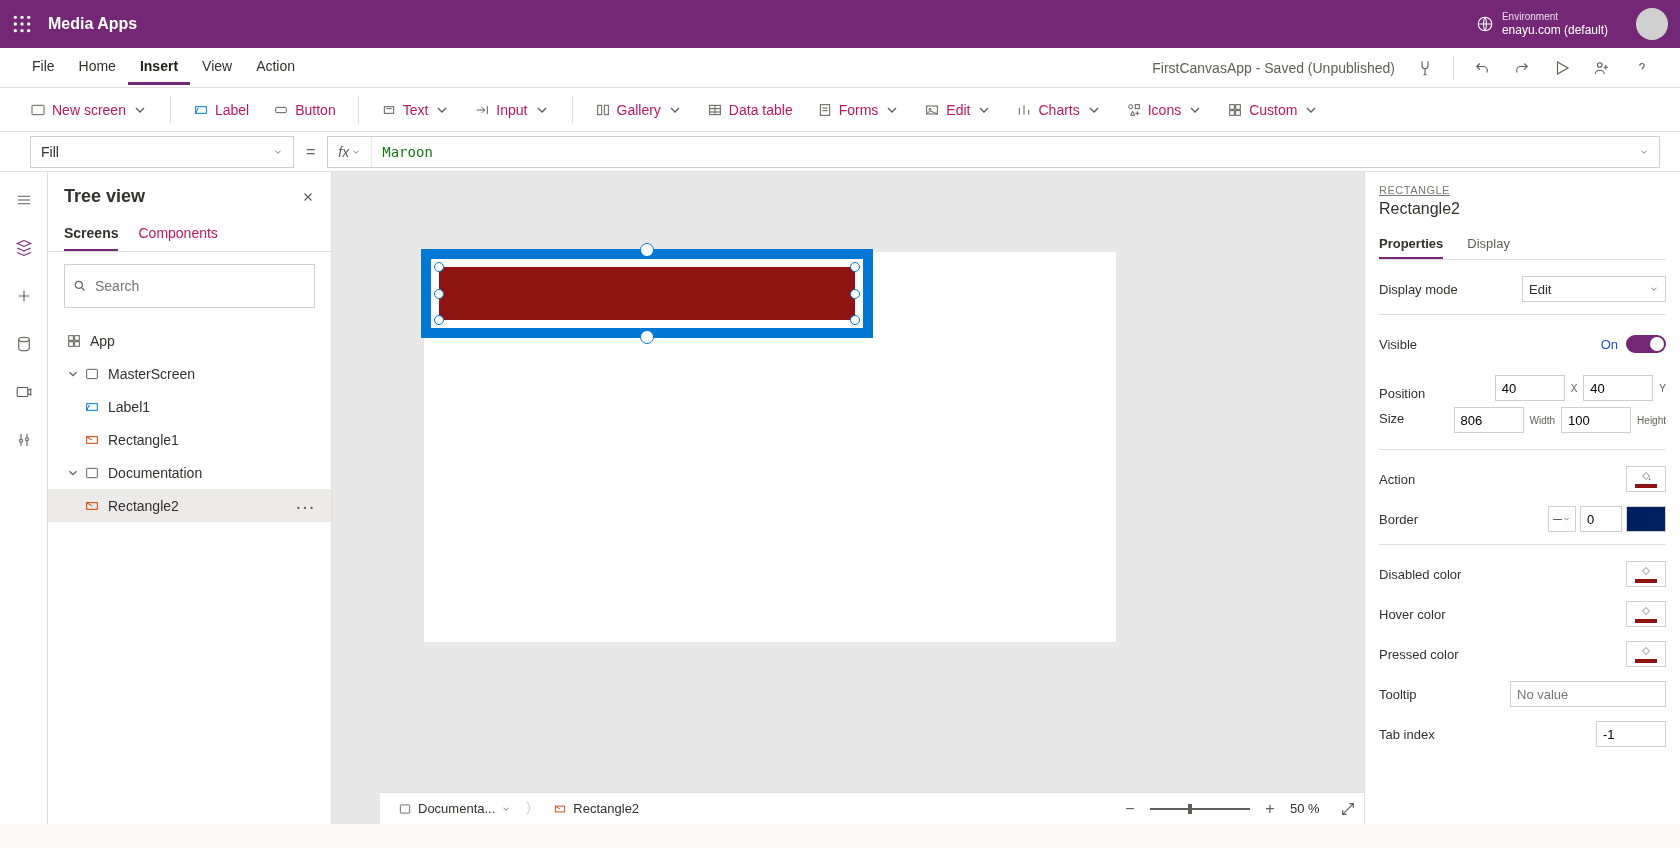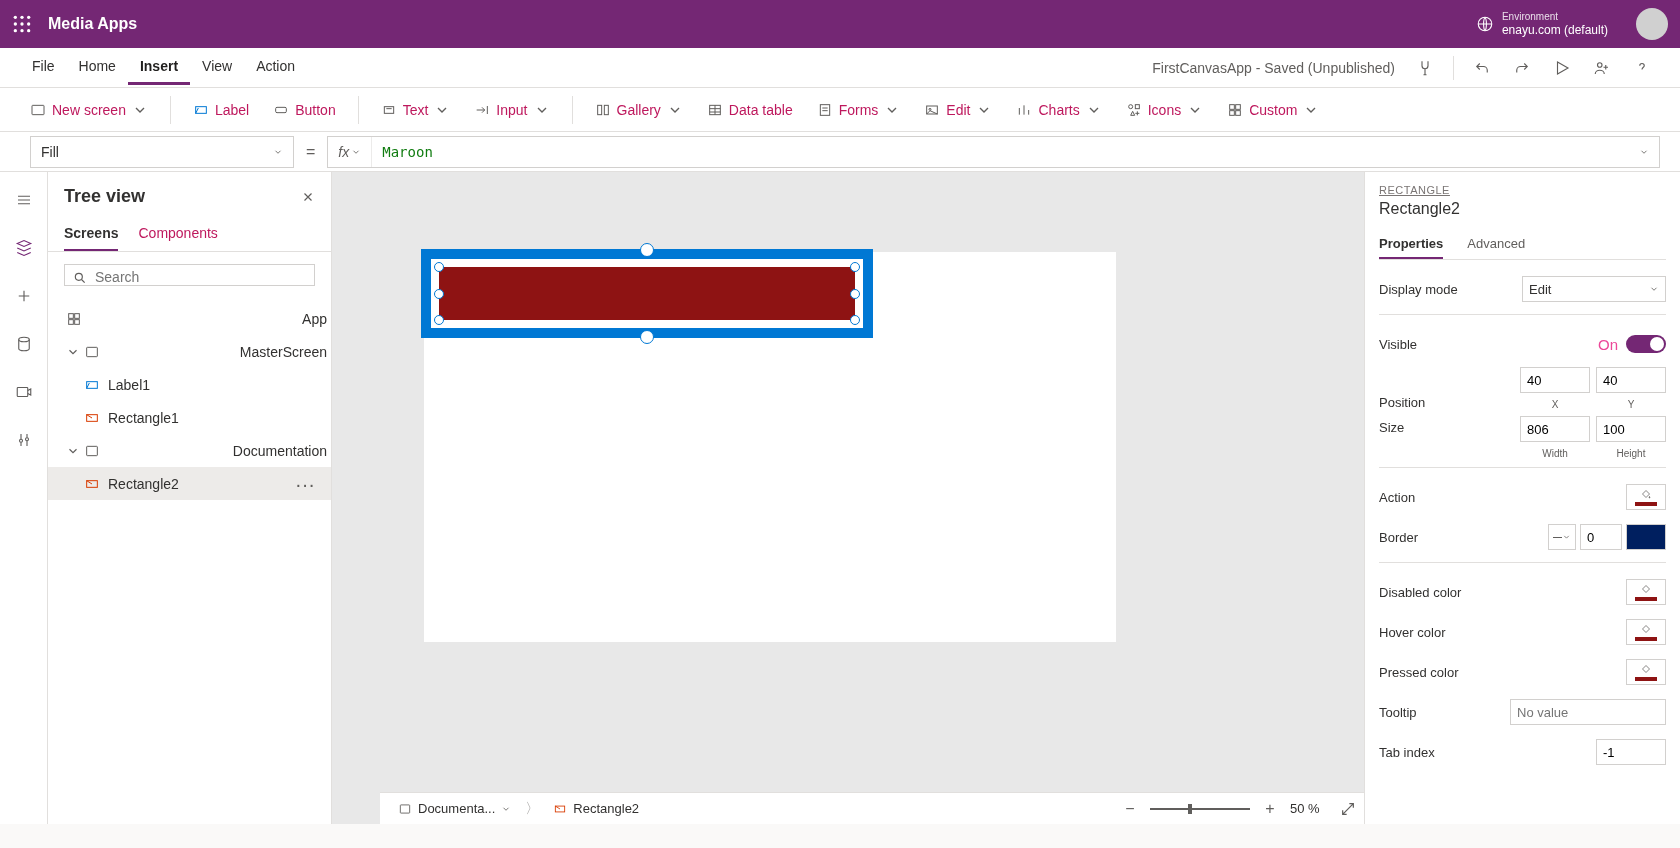--- a/index.html
+++ b/index.html
@@ -34,29 +34,29 @@
     .left-rail { width: 48px; background: #fff; border-right: 1px solid #e1dfdd; display: flex; flex-direction: column; align-items: center; padding-top: 16px; gap: 24px; }
     .rail-btn { width: 24px; height: 24px; display: flex; align-items: center; justify-content: center; cursor: pointer; }
     .rail-btn svg { width: 18px; height: 18px; stroke: #605e5c; fill: none; stroke-width: 1.5; }
     .rail-btn.active svg { stroke: #742774; }
     .tree-panel { width: 284px; background: #fff; border-right: 1px solid #e1dfdd; display: flex; flex-direction: column; }
     .tree-header { display: flex; align-items: center; justify-content: space-between; padding: 14px 16px 10px 16px; }
     .tree-title { font-size: 18px; font-weight: 600; }
     .tree-tabs { display: flex; padding: 0 16px; border-bottom: 1px solid #e1dfdd; }
     .tree-tab { padding: 8px 0; margin-right: 20px; cursor: pointer; border-bottom: 2px solid transparent; color: #be185d; }
     .tree-tab.active { border-bottom-color: #742774; color: #323130; font-weight: 600; }
-    .search-box { margin: 12px 16px; height: 22px; border: 1px solid #d2d0ce; display: flex; align-items: flex-end; padding: 0 8px; gap: 8px; }
+    .search-box { margin: 12px 16px; height: 44px; border: 1px solid #d2d0ce; display: flex; align-items: center; padding: 0 8px; gap: 8px; }
     .search-box input { border: none; outline: none; flex: 1; font-size: 14px; }
     .tree-list { flex: 1; padding-top: 4px; }
     .tree-item { display: flex; align-items: center; height: 33px; padding: 0 4px 0 8px; cursor: pointer; }
     .tree-item.selected { background: #edebe9; }
     .tree-item-label { flex: 1; }
     .tree-chevron { width: 14px; height: 14px; margin-right: 4px; flex-shrink:0; }
     .tree-icon { width: 16px; height: 16px; margin-right: 8px; flex-shrink:0; }
-    .indent-0 { padding-left: 18px; text-align: right; }
+    .indent-0 { padding-left: 18px; }
     .indent-2 { padding-left: 36px; }
     .tree-more { color: #605e5c; font-size: 20px; letter-spacing: 0px; padding-right: 12px; line-height: 0; }
     .canvas-area { flex: 1; background: #e8e8e8; position: relative; }
     .canvas-stage { position: absolute; left: 92px; top: 80px; width: 692px; height: 390px; background: #fff; }
     .selection-box { position: absolute; left: -3px; top: -3px; width: 452px; height: 89px; border: 10px solid #0078d4; }
     .selected-shape { margin: 8px; width:calc(100% - 16px); height:calc(100% - 16px); background: #8e1313; position: relative; }
     .handle { position: absolute; width: 10px; height: 10px; background: #fff; border: 1px solid #0078d4; border-radius: 50%; }
     .handle.tl { left: -5px; top: -5px; } .handle.tr { right: -5px; top: -5px; }
     .handle.bl { left: -5px; bottom: -5px; } .handle.br { right: -5px; bottom: -5px; }
     .handle.ml { left: -5px; top: calc(50% - 5px); } .handle.mr { right: -5px; top: calc(50% - 5px); }
@@ -67,26 +67,26 @@
     .props-heading { font-size: 11px; color: #7a7574; text-transform: uppercase; letter-spacing: 0.5px; text-decoration: underline; }
     .props-name { font-size: 16px; margin-top: 4px; margin-bottom: 12px; }
     .props-tabs { display: flex; border-bottom: 1px solid #e1dfdd; }
     .props-tab { padding: 6px 0; margin-right: 24px; font-size: 13px; cursor: pointer; border-bottom: 2px solid transparent; color:#605e5c;}
     .props-tab.active { border-bottom-color: #742774; font-weight: 600; color:#323130;}
     .prop-rows { padding-top: 12px; }
     .prop-row { display: flex; align-items: center; min-height: 34px; margin-bottom: 6px; }
     .prop-label { flex: 1; font-size: 13px; color: #323130; }
     .prop-input-sm { width: 70px; height: 26px; border: 1px solid #d2d0ce; padding: 0 6px; font-size: 13px; }
     .prop-input-md { width: 144px; height: 26px; border: 1px solid #d2d0ce; padding: 0 6px; font-size: 13px; display:flex; align-items:center; justify-content:space-between; }
-    .pair { display:flex; gap:6px; flex-direction: column; align-items:center; }
+    .pair { display:flex; gap:6px; align-items:center; }
     .pair-wrap { display: flex; gap: 6px; }
     .pair span.sub { font-size: 10px; color: #605e5c; }
     .toggle { width: 40px; height: 18px; background: #742774; border-radius: 9px; position: relative; margin-left:8px;}
     .toggle::after { content:""; position:absolute; right:2px; top:2px; width:14px; height:14px; background:#fff; border-radius:50%; }
-    .toggle-label { font-size:15px; color:#ec4899; }
+    .toggle-label { font-size:13px; color:#1d4ed8; }
     .prop-section-divider { height:1px; background:#e1dfdd; margin: 8px 0 12px 0; }
     .color-swatch { width:40px; height:26px; border:1px solid #d2d0ce; display:flex; align-items:center; justify-content:center; flex-direction:column; gap:2px;}
     .color-swatch-inner { width:22px; height:4px; background:#8e1313; }
     .bucket-svg { width:12px; height:12px; }
     .border-style { width:28px; height:26px; border:1px solid #d2d0ce; display:flex; align-items:center; justify-content:space-between; padding: 0 4px;}
     .border-color { width:40px; height:26px; background:#001f5f; border:1px solid #d2d0ce;}
     .border-val { width:42px; height:26px; border:1px solid #d2d0ce; padding:0 6px; font-size:13px; }
     .bottom-bar { height: 32px; background: #fff; border-top: 1px solid #e1dfdd; display: flex; align-items: center; padding: 0 8px; position: absolute; bottom: 0; left: 48px; right: 0; }
     .breadcrumb-item { display: flex; align-items: center; gap: 6px; padding: 0 10px; font-size: 13px; cursor:pointer; }
     .breadcrumb-sep { color: #a19f9d; margin: 0 4px; }
@@ -465,21 +465,21 @@
           </svg>
       </div>
     </div>
   </div>
 
   <div class="props-panel">
     <div class="props-heading">RECTANGLE</div>
     <div class="props-name">Rectangle2</div>
     <div class="props-tabs">
       <div class="props-tab active">Properties</div>
-      <div class="props-tab">Advanced</div>
+      <div class="props-tab">Display</div>
     </div>
     <div class="prop-rows">
       <div class="prop-row">
         <span class="prop-label">Display mode</span>
         <div class="prop-input-md">
           <span>Edit</span>
           <svg class="chev-small" viewBox="0 0 24 24" stroke="#605e5c" fill="none" stroke-width="2">
               <path d="M6 9l6 6 6-6"></path>
             </svg>
         </div>

